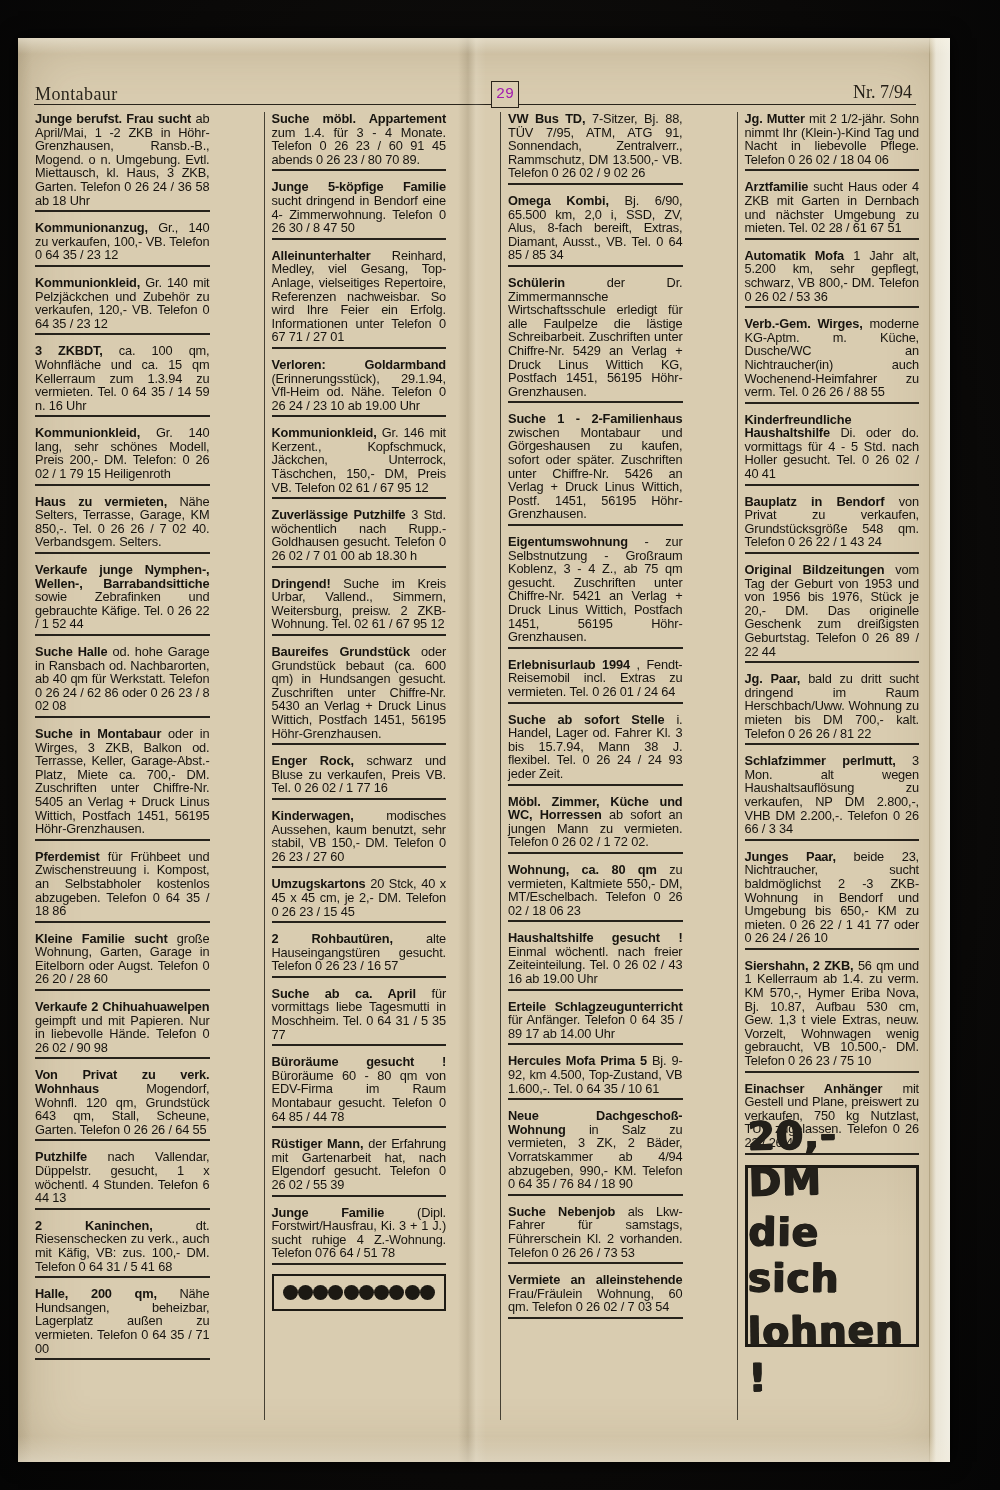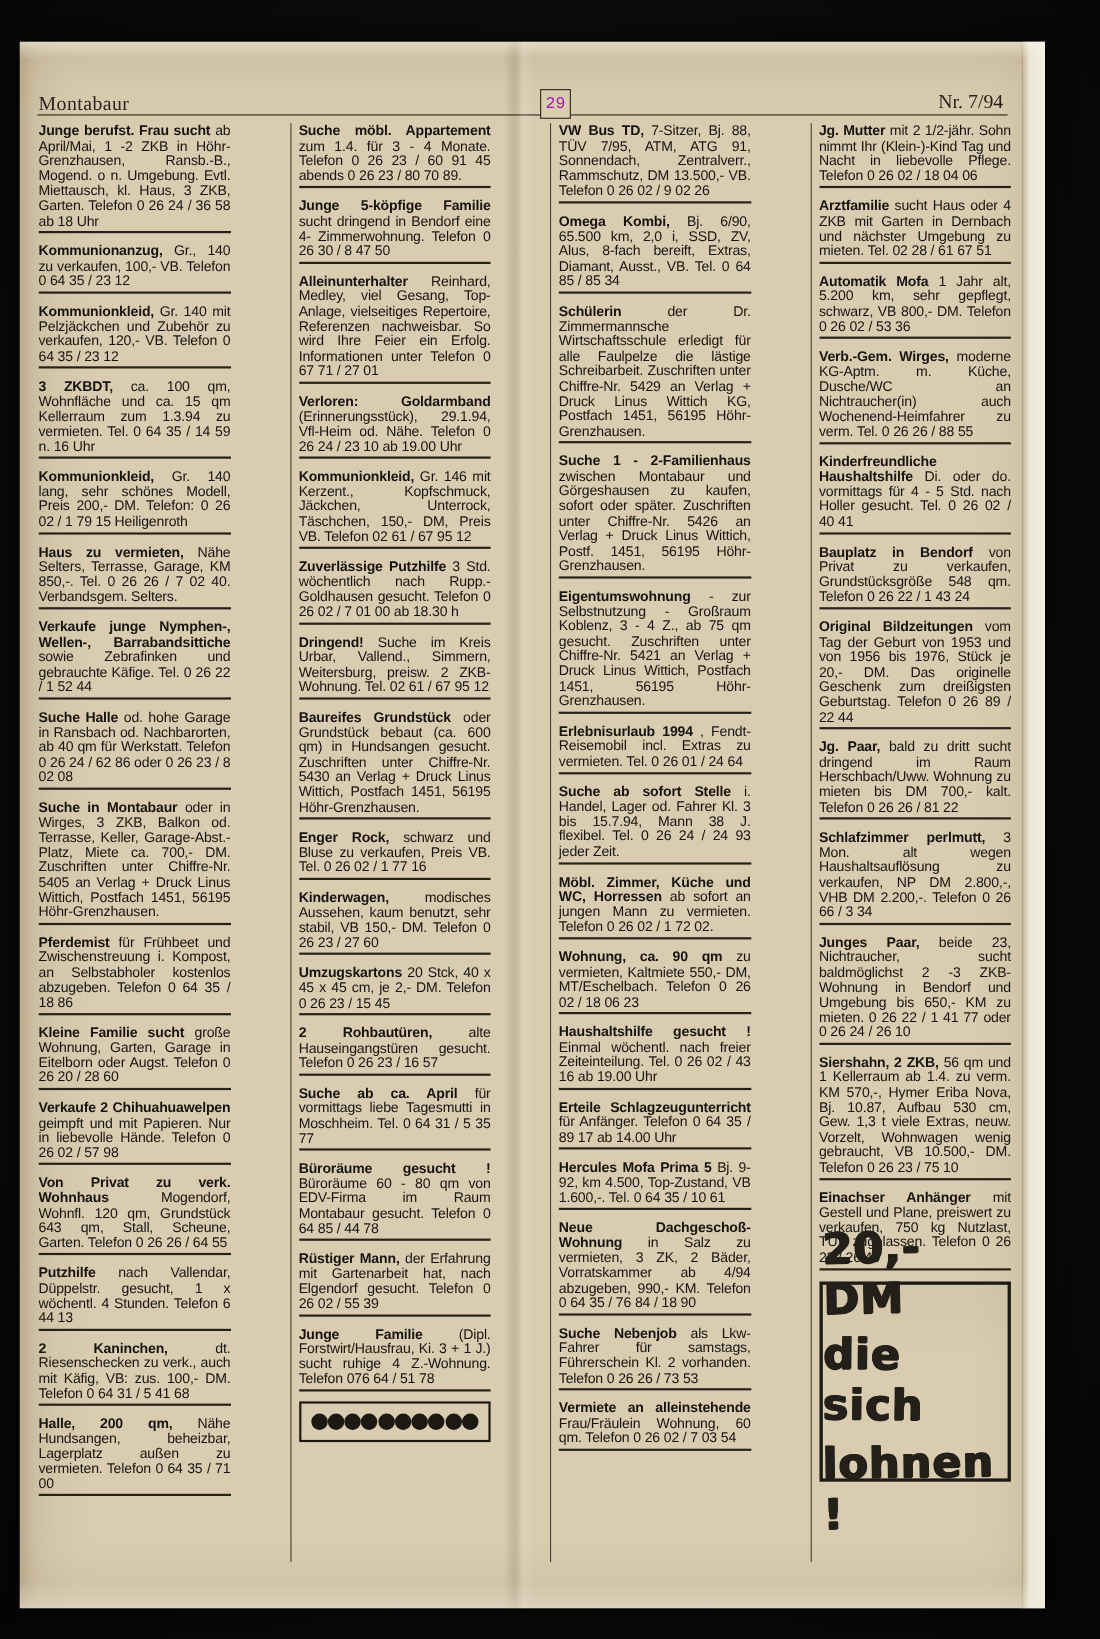--- a/index.html
+++ b/index.html
@@ -109,21 +109,21 @@
         <div class="ad"><span class="lead">Kommunionanzug,</span> <span>Gr., 140 zu verkaufen, 100,- VB. Telefon 0 64 35 / 23 12</span></div>
         <div class="ad"><span class="lead">Kommunionkleid,</span> <span>Gr. 140 mit Pelzjäckchen und Zubehör zu verkaufen, 120,- VB. Telefon 0 64 35 / 23 12</span></div>
         <div class="ad"><span class="lead">3 ZKBDT,</span> <span>ca. 100 qm, Wohnfläche und ca. 15 qm Kellerraum zum 1.3.94 zu vermieten. Tel. 0 64 35 / 14 59 n. 16 Uhr</span></div>
         <div class="ad"><span class="lead">Kommunionkleid,</span> <span>Gr. 140 lang, sehr schönes Modell, Preis 200,- DM. Telefon: 0 26 02 / 1 79 15 Heiligenroth</span></div>
         <div class="ad"><span class="lead">Haus zu vermieten,</span> <span>Nähe Selters, Terrasse, Garage, KM 850,-. Tel. 0 26 26 / 7 02 40. Verbandsgem. Selters.</span></div>
         <div class="ad"><span class="lead">Verkaufe junge Nymphen-, Wellen-, Barrabandsittiche</span> <span>sowie Zebrafinken und gebrauchte Käfige. Tel. 0 26 22 / 1 52 44</span></div>
         <div class="ad"><span class="lead">Suche Halle</span> <span>od. hohe Garage in Ransbach od. Nachbarorten, ab 40 qm für Werkstatt. Telefon 0 26 24 / 62 86 oder 0 26 23 / 8 02 08</span></div>
         <div class="ad"><span class="lead">Suche in Montabaur</span> <span>oder in Wirges, 3 ZKB, Balkon od. Terrasse, Keller, Garage-Abst.-Platz, Miete ca. 700,- DM. Zuschriften unter Chiffre-Nr. 5405 an Verlag + Druck Linus Wittich, Postfach 1451, 56195 Höhr-Grenzhausen.</span></div>
         <div class="ad"><span class="lead">Pferdemist</span> <span>für Frühbeet und Zwischenstreuung i. Kompost, an Selbstabholer kostenlos abzugeben. Telefon 0 64 35 / 18 86</span></div>
         <div class="ad"><span class="lead">Kleine Familie sucht</span> <span>große Wohnung, Garten, Garage in Eitelborn oder Augst. Telefon 0 26 20 / 28 60</span></div>
-        <div class="ad"><span class="lead">Verkaufe 2 Chihuahuawelpen</span> <span>geimpft und mit Papieren. Nur in liebevolle Hände. Telefon 0 26 02 / 57 98</span></div>
+        <div class="ad"><span class="lead">Verkaufe 2 Chihuahuawelpen</span> <span>geimpft und mit Papieren. Nur in liebevolle Hände. Telefon 0 26 02 / 90 98</span></div>
         <div class="ad"><span class="lead">Von Privat zu verk. Wohnhaus</span> <span>Mogendorf, Wohnfl. 120 qm, Grundstück 643 qm, Stall, Scheune, Garten. Telefon 0 26 26 / 64 55</span></div>
         <div class="ad"><span class="lead">Putzhilfe</span> <span>nach Vallendar, Düppelstr. gesucht, 1 x wöchentl. 4 Stunden. Telefon 6 44 13</span></div>
         <div class="ad"><span class="lead">2 Kaninchen,</span> <span>dt. Riesenschecken zu verk., auch mit Käfig, VB: zus. 100,- DM. Telefon 0 64 31 / 5 41 68</span></div>
         <div class="ad"><span class="lead">Halle, 200 qm,</span> <span>Nähe Hundsangen, beheizbar, Lagerplatz außen zu vermieten. Telefon 0 64 35 / 71 00</span></div>
       </div>
       <div class="column">
         <div class="ad"><span class="lead">Suche möbl. Appartement</span> <span>zum 1.4. für 3 - 4 Monate. Telefon 0 26 23 / 60 91 45 abends 0 26 23 / 80 70 89.</span></div>
         <div class="ad"><span class="lead">Junge 5-köpfige Familie</span> <span>sucht dringend in Bendorf eine 4- Zimmerwohnung. Telefon 0 26 30 / 8 47 50</span></div>
         <div class="ad"><span class="lead">Alleinunterhalter</span> <span>Reinhard, Medley, viel Gesang, Top-Anlage, vielseitiges Repertoire, Referenzen nachweisbar. So wird Ihre Feier ein Erfolg. Informationen unter Telefon 0 67 71 / 27 01</span></div>
         <div class="ad"><span class="lead">Verloren: Goldarmband</span> <span>(Erinnerungsstück), 29.1.94, Vfl-Heim od. Nähe. Telefon 0 26 24 / 23 10 ab 19.00 Uhr</span></div>
@@ -154,21 +154,21 @@
       </div>
       <div class="column">
         <div class="ad"><span class="lead">VW Bus TD,</span> <span>7-Sitzer, Bj. 88, TÜV 7/95, ATM, ATG 91, Sonnendach, Zentralverr., Rammschutz, DM 13.500,- VB. Telefon 0 26 02 / 9 02 26</span></div>
         <div class="ad"><span class="lead">Omega Kombi,</span> <span>Bj. 6/90, 65.500 km, 2,0 i, SSD, ZV, Alus, 8-fach bereift, Extras, Diamant, Ausst., VB. Tel. 0 64 85 / 85 34</span></div>
         <div class="ad"><span class="lead">Schülerin</span> <span>der Dr. Zimmermannsche Wirtschaftsschule erledigt für alle Faulpelze die lästige Schreibarbeit. Zuschriften unter Chiffre-Nr. 5429 an Verlag + Druck Linus Wittich KG, Postfach 1451, 56195 Höhr-Grenzhausen.</span></div>
         <div class="ad"><span class="lead">Suche 1 - 2-Familienhaus</span> <span>zwischen Montabaur und Görgeshausen zu kaufen, sofort oder später. Zuschriften unter Chiffre-Nr. 5426 an Verlag + Druck Linus Wittich, Postf. 1451, 56195 Höhr-Grenzhausen.</span></div>
         <div class="ad"><span class="lead">Eigentumswohnung</span> <span>- zur Selbstnutzung - Großraum Koblenz, 3 - 4 Z., ab 75 qm gesucht. Zuschriften unter Chiffre-Nr. 5421 an Verlag + Druck Linus Wittich, Postfach 1451, 56195 Höhr-Grenzhausen.</span></div>
         <div class="ad"><span class="lead">Erlebnisurlaub 1994</span> <span>, Fendt-Reisemobil incl. Extras zu vermieten. Tel. 0 26 01 / 24 64</span></div>
         <div class="ad"><span class="lead">Suche ab sofort Stelle</span> <span>i. Handel, Lager od. Fahrer Kl. 3 bis 15.7.94, Mann 38 J. flexibel. Tel. 0 26 24 / 24 93 jeder Zeit.</span></div>
         <div class="ad"><span class="lead">Möbl. Zimmer, Küche und WC, Horressen</span> <span>ab sofort an jungen Mann zu vermieten. Telefon 0 26 02 / 1 72 02.</span></div>
-        <div class="ad"><span class="lead">Wohnung, ca. 90 qm</span> <span>zu vermieten, Kaltmiete 550,- DM, MT/Eschelbach. Telefon 0 26 02 / 18 06 23</span></div>
+        <div class="ad"><span class="lead">Wohnung, ca. 80 qm</span> <span>zu vermieten, Kaltmiete 550,- DM, MT/Eschelbach. Telefon 0 26 02 / 18 06 23</span></div>
         <div class="ad"><span class="lead">Haushaltshilfe gesucht !</span> <span>Einmal wöchentl. nach freier Zeiteinteilung. Tel. 0 26 02 / 43 16 ab 19.00 Uhr</span></div>
         <div class="ad"><span class="lead">Erteile Schlagzeugunterricht</span> <span>für Anfänger. Telefon 0 64 35 / 89 17 ab 14.00 Uhr</span></div>
         <div class="ad"><span class="lead">Hercules Mofa Prima 5</span> <span>Bj. 9-92, km 4.500, Top-Zustand, VB 1.600,-. Tel. 0 64 35 / 10 61</span></div>
         <div class="ad"><span class="lead">Neue Dachgeschoß-Wohnung</span> <span>in Salz zu vermieten, 3 ZK, 2 Bäder, Vorratskammer ab 4/94 abzugeben, 990,- KM. Telefon 0 64 35 / 76 84 / 18 90</span></div>
         <div class="ad"><span class="lead">Suche Nebenjob</span> <span>als Lkw-Fahrer für samstags, Führerschein Kl. 2 vorhanden. Telefon 0 26 26 / 73 53</span></div>
         <div class="ad"><span class="lead">Vermiete an alleinstehende</span> <span>Frau/Fräulein Wohnung, 60 qm. Telefon 0 26 02 / 7 03 54</span></div>
       </div>
       <div class="column">
         <div class="ad"><span class="lead">Jg. Mutter</span> <span>mit 2 1/2-jähr. Sohn nimmt Ihr (Klein-)-Kind Tag und Nacht in liebevolle Pflege. Telefon 0 26 02 / 18 04 06</span></div>
         <div class="ad"><span class="lead">Arztfamilie</span> <span>sucht Haus oder 4 ZKB mit Garten in Dernbach und nächster Umgebung zu mieten. Tel. 02 28 / 61 67 51</span></div>

